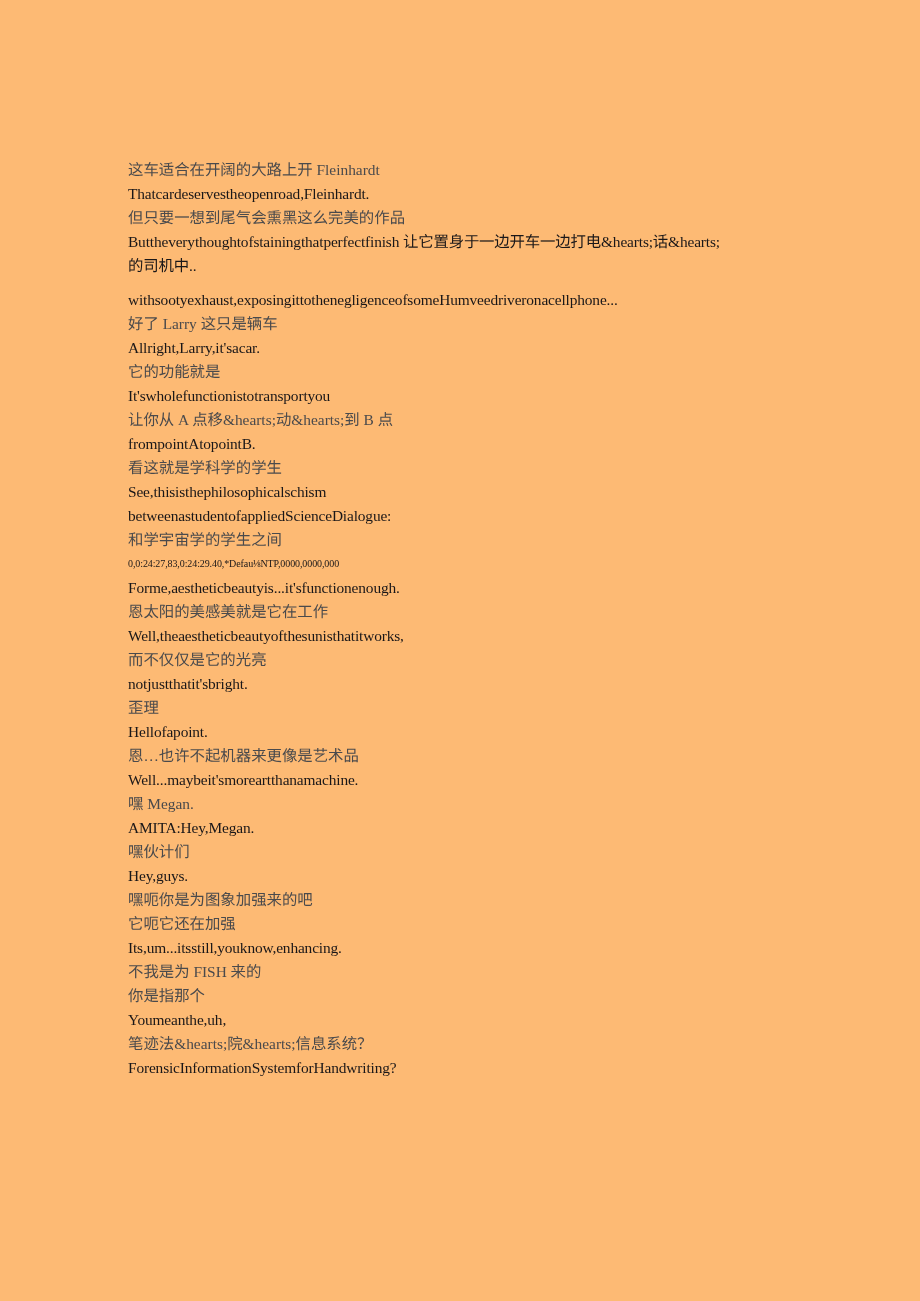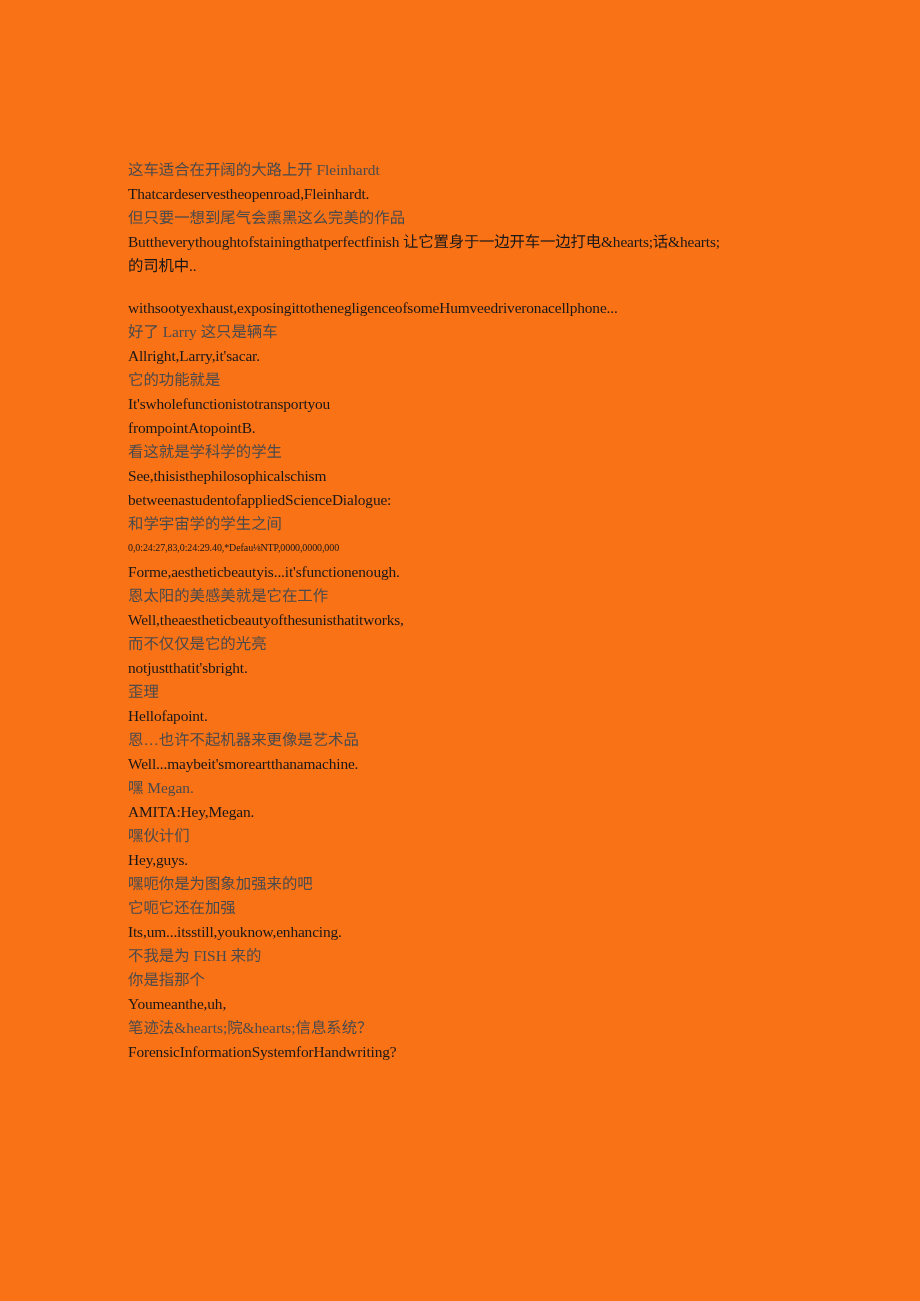--- a/index.html
+++ b/index.html
@@ -17,21 +17,21 @@
     -webkit-font-smoothing: antialiased;
   }
 
   
   .page {
     position: absolute;
     left: 0;
     top: 0;
     width: 920px;
     height: 1301px;
-    background: #f97316;
+    background: #fdba74;
     box-sizing: border-box;
   }
 
   
   .doc-body {
     position: absolute;
     left: 128px;
     top: 158px;
     width: 588px;
   }
@@ -63,21 +63,21 @@
 
   
   .line.timecode {
     color: #1a1718;
     font-size: 10px;
     letter-spacing: -0.1px;
   }
 
   
   .line.gap-before {
-    margin-top: 18px;
+    margin-top: 10px;
   }
 
   
   .line.wraps {
     width: 592px;
   }
 </style>
 </head>
 <body>
 
@@ -86,20 +86,21 @@
 
     <div class="line zh wraps">这车适合在开阔的大路上开 Fleinhardt</div>
     <div class="line en wraps">Thatcardeservestheopenroad,Fleinhardt.</div>
     <div class="line zh wraps">但只要一想到尾气会熏黑这么完美的作品</div>
     <div class="line en wraps">Buttheverythoughtofstainingthatperfectfinish 让它置身于一边开车一边打电&amp;hearts;话&amp;hearts;的司机中..</div>
     <div class="line en wraps gap-before">withsootyexhaust,exposingittothenegligenceofsomeHumveedriveronacellphone...</div>
     <div class="line zh wraps">好了 Larry 这只是辆车</div>
     <div class="line en wraps">Allright,Larry,it'sacar.</div>
     <div class="line zh wraps">它的功能就是</div>
     <div class="line en wraps">It'swholefunctionistotransportyou</div>
+    <div class="line zh wraps">让你从 A 点移&amp;hearts;动&amp;hearts;到 B 点</div>
     <div class="line en wraps">frompointAtopointB.</div>
     <div class="line zh wraps">看这就是学科学的学生</div>
     <div class="line en wraps">See,thisisthephilosophicalschism</div>
     <div class="line en wraps">betweenastudentofappliedScienceDialogue:</div>
     <div class="line zh wraps">和学宇宙学的学生之间</div>
     <div class="line timecode wraps">0,0:24:27,83,0:24:29.40,*Defau⅛NTP,0000,0000,000</div>
     <div class="line en wraps">Forme,aestheticbeautyis...it'sfunctionenough.</div>
     <div class="line zh wraps">恩太阳的美感美就是它在工作</div>
     <div class="line en wraps">Well,theaestheticbeautyofthesunisthatitworks,</div>
     <div class="line zh wraps">而不仅仅是它的光亮</div>

